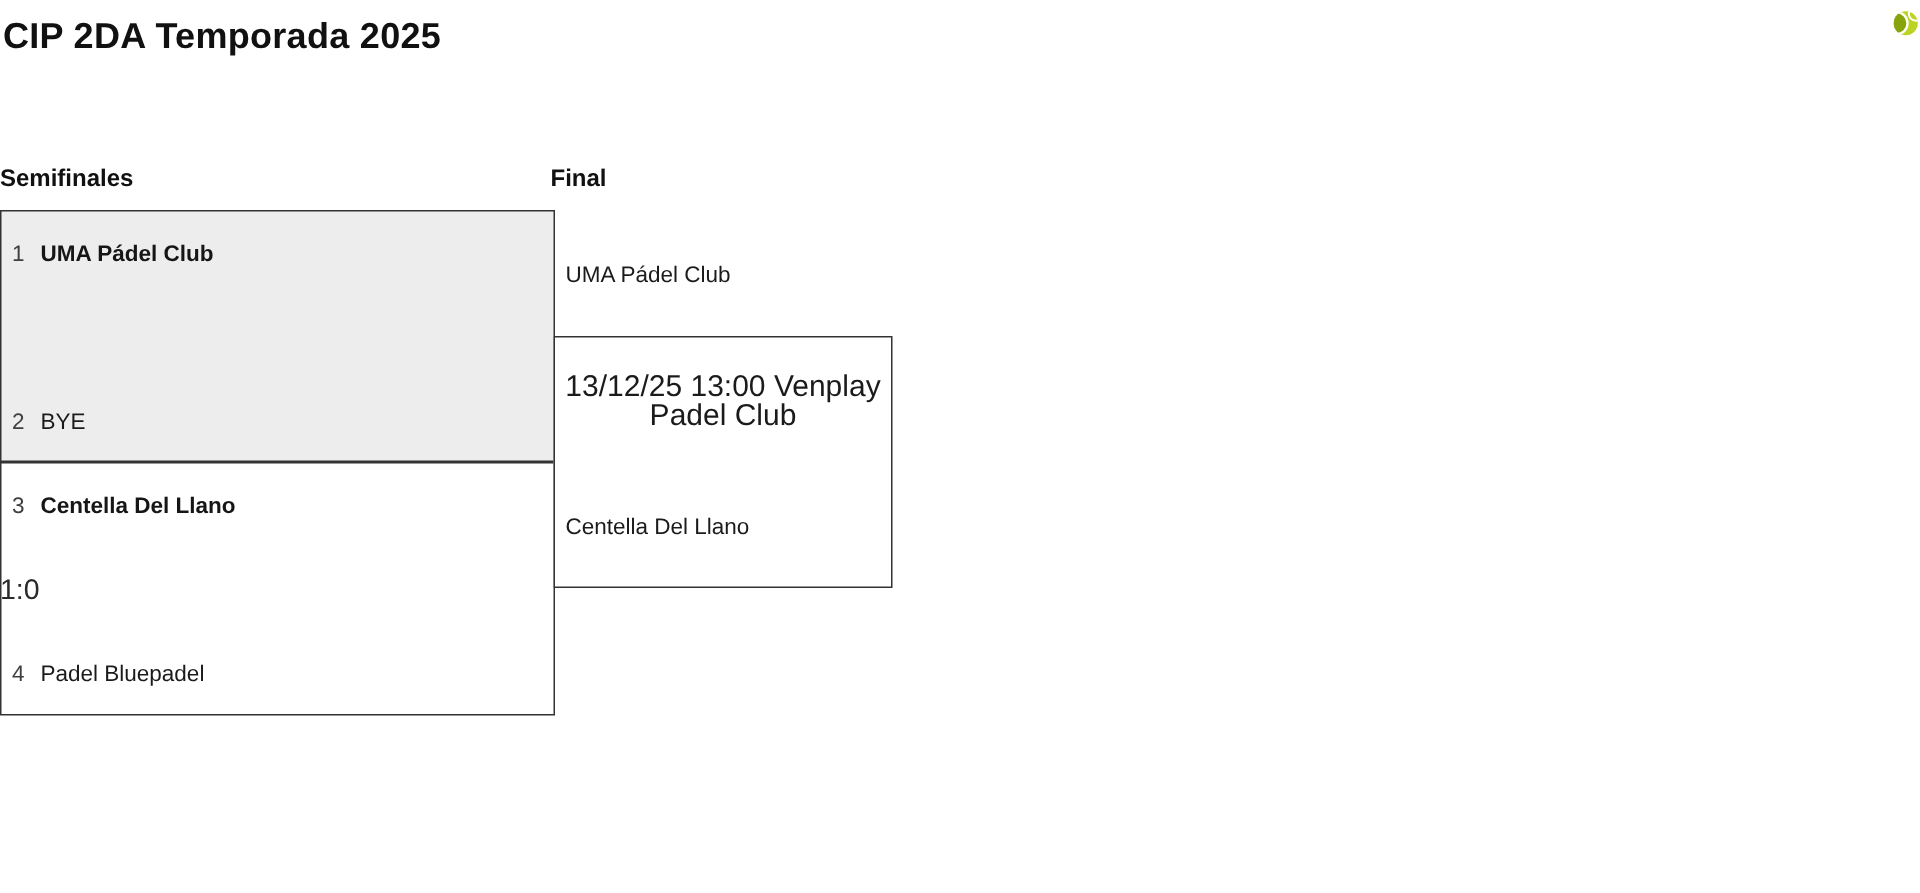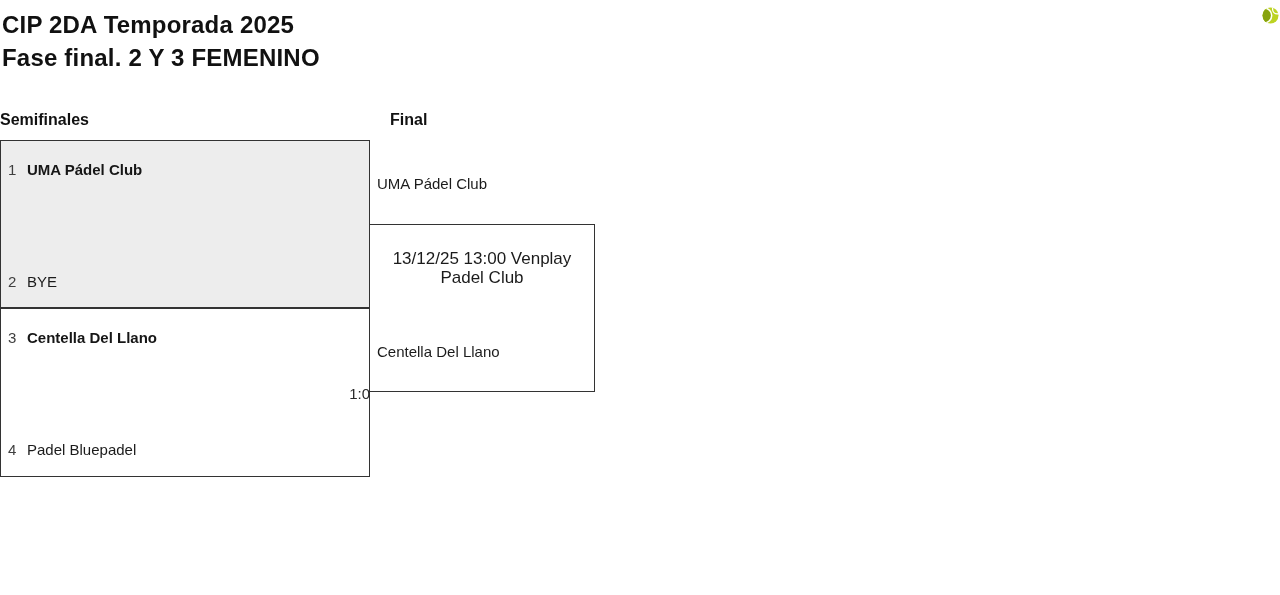--- a/index.html
+++ b/index.html
@@ -39,21 +39,21 @@
     position: absolute;
     top: 110px;
     height: 20px;
     line-height: 20px;
     text-align: left;
     font-size: 16px;
     font-weight: 600;
     color: #111111;
   }
   .hdr-semis { left: 0; width: 370px; }
-  .hdr-final { left: 390px; width: 226px; }
+  .hdr-final { left: 367px; width: 226px; }
 
   .match-box {
     position: absolute;
     box-sizing: border-box;
     border: 1px solid #333333;
     background: #ffffff;
   }
   .box-sf1 { left: 0; top: 140px; width: 370px; height: 168px; background: #ededed; }
   .box-sf2 { left: 0; top: 308px; width: 370px; height: 169px; }
   .box-final { left: 369px; top: 224px; width: 226px; height: 168px; }
@@ -80,22 +80,22 @@
   .row-sf1-t1 { top: 161px; }
   .row-sf1-t2 { top: 273px; }
   .row-sf2-t1 { top: 329px; }
   .row-sf2-t2 { top: 441px; }
 
   .score {
     position: absolute;
     left: 0;
     top: 385px;
     width: 370px;
-    text-align: right;
-    font-size: 15px;
+    text-align: left;
+    font-size: 19px;
     line-height: 17px;
     color: #2a2a2a;
   }
 
   .final-team {
     position: absolute;
     left: 377px;
     height: 17px;
     line-height: 17px;
     font-size: 15px;
@@ -104,33 +104,32 @@
   }
   .final-team-1 { top: 175px; }
   .final-team-2 { top: 343px; }
 
   .final-match-info {
     position: absolute;
     left: 374px;
     top: 249px;
     width: 216px;
     text-align: center;
-    font-size: 17px;
+    font-size: 20px;
     line-height: 19px;
     color: #1b1b1b;
   }
 </style>
 </head>
 <body>
 
 <div class="stage">
 
   <div class="title-block">
     <div>CIP 2DA Temporada 2025</div>
-    <div>Fase final. 2 Y 3 FEMENINO</div>
   </div>
 
   <svg class="ball-icon" viewBox="0 0 17 17">
     <defs>
       <clipPath id="ballClip">
           <circle cx="8.5" cy="8.5" r="8"></circle>
         </clipPath>
     </defs>
     <circle cx="8.5" cy="8.5" r="8" fill="#bcd322"></circle>
     <g clip-path="url(#ballClip)">

